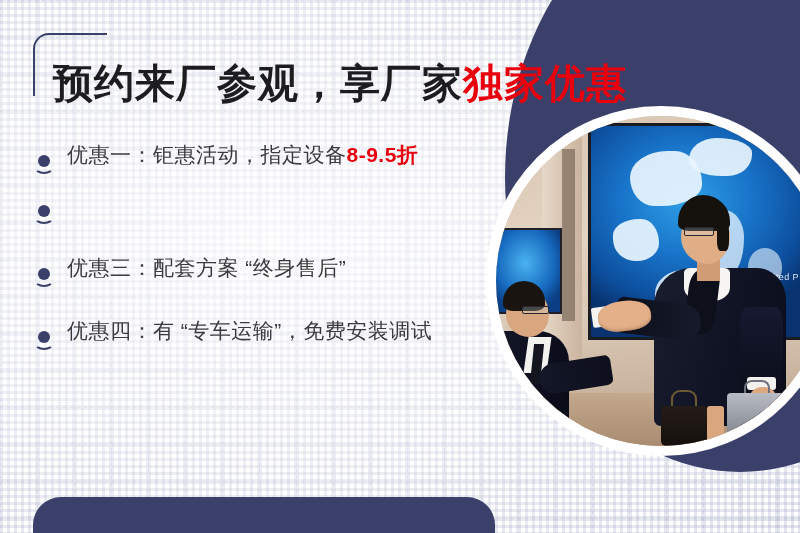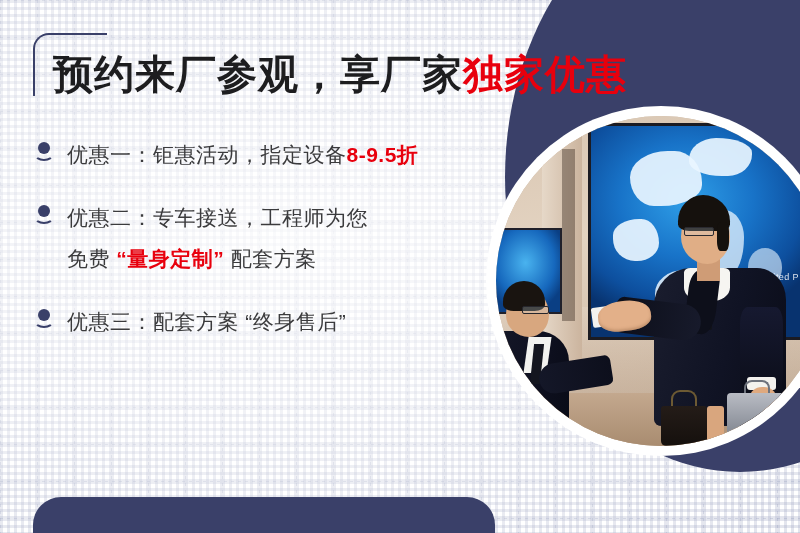--- a/index.html
+++ b/index.html
@@ -342,39 +342,39 @@
     left:33px; top:33px;
     width:74px; height:63px;
     border-left:2px solid #3a4069;
     border-top:2px solid #3a4069;
     border-top-left-radius:16px;
   }
 
   
   .headline{
     position:absolute;
-    left:53px; top:47px;
+    left:53px; top:56px;
     font-size:40px;
     font-weight:bold;
     letter-spacing:1px;
     color:#1d1d1f;
     white-space:nowrap;
     font-family:"Liberation Sans","DejaVu Sans",sans-serif;
   }
   .headline .accent{ color:#e8000d; }
 
   
   .benefits{
     position:absolute;
     left:33px; top:134px;
     width:460px;
   }
   .benefit{
     display:flex;
-    align-items:flex-start;
+    align-items:flex-end;
     margin-bottom:22px;
   }
   .bullet{
     position:relative;
     flex:0 0 auto;
     width:22px; height:22px;
     margin-top:6px;
     margin-right:12px;
   }
   .bullet .dot{
@@ -494,30 +494,35 @@
           <span class="arc"></span>
       </span>
       <span class="benefit-text"><span>优惠一：钜惠活动，指定设备</span><span class="hl">8-9.5折</span></span>
     </div>
 
     <div class="benefit">
       <span class="bullet">
         <span class="dot"></span>
           <span class="arc"></span>
       </span>
-      <span class="benefit-text"><span>优惠二：专车接送，工程师为您
-免费 </span><span class="hl">“量身定制”</span><span> 配套方案</span></span>
     </div>
 
     <div class="benefit">
       <span class="bullet">
         <span class="dot"></span>
           <span class="arc"></span>
       </span>
       <span class="benefit-text"><span>优惠三：配套方案 “终身售后”</span></span>
     </div>
 
+    <div class="benefit">
+      <span class="bullet">
+        <span class="dot"></span>
+          <span class="arc"></span>
+      </span>
+      <span class="benefit-text"><span>优惠四：有 “专车运输”，免费安装调试</span></span>
+    </div>
 
   </div>
 
   <div class="bottom-bar"></div>
 
 </div>
 
 </body></html>

